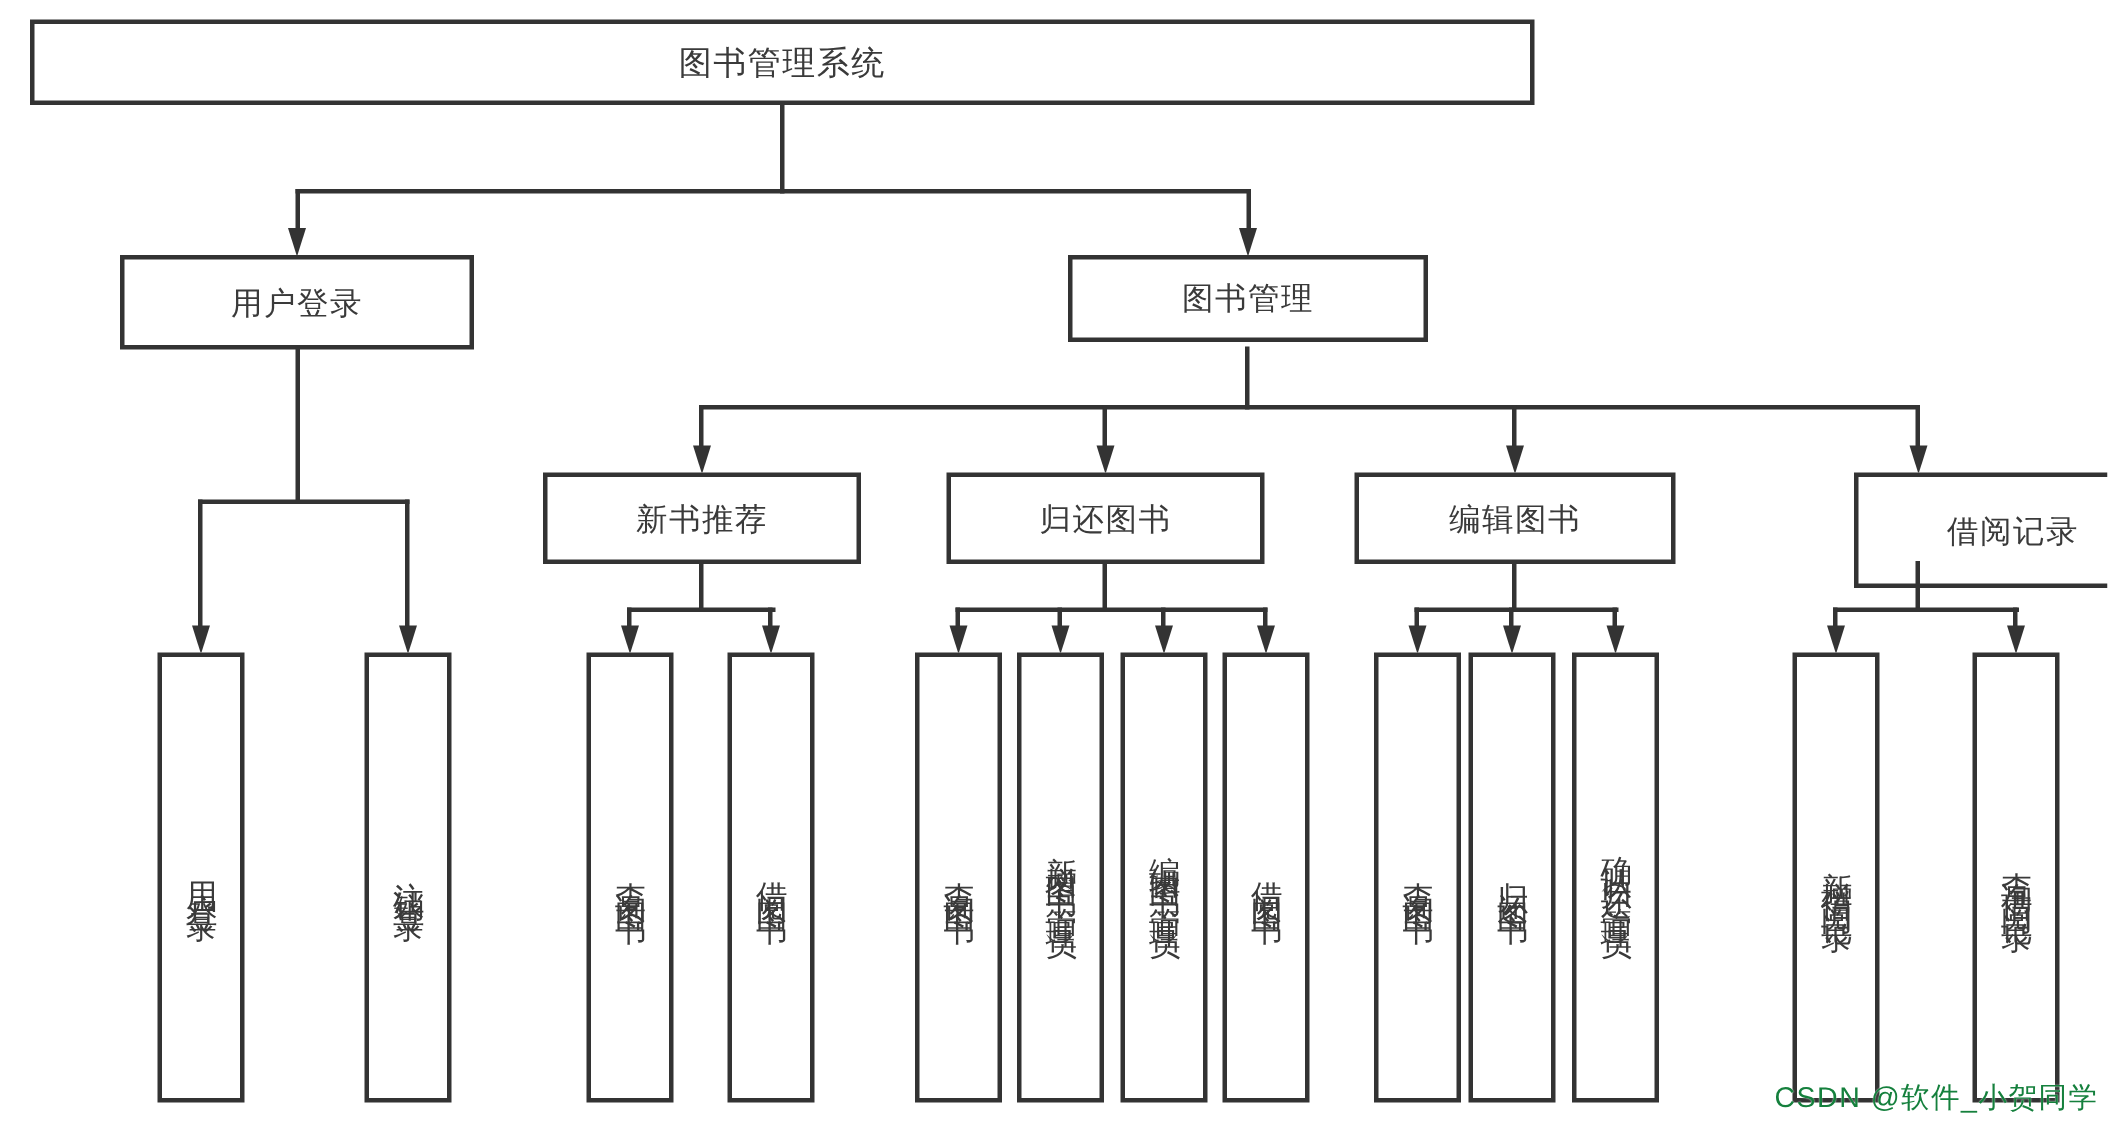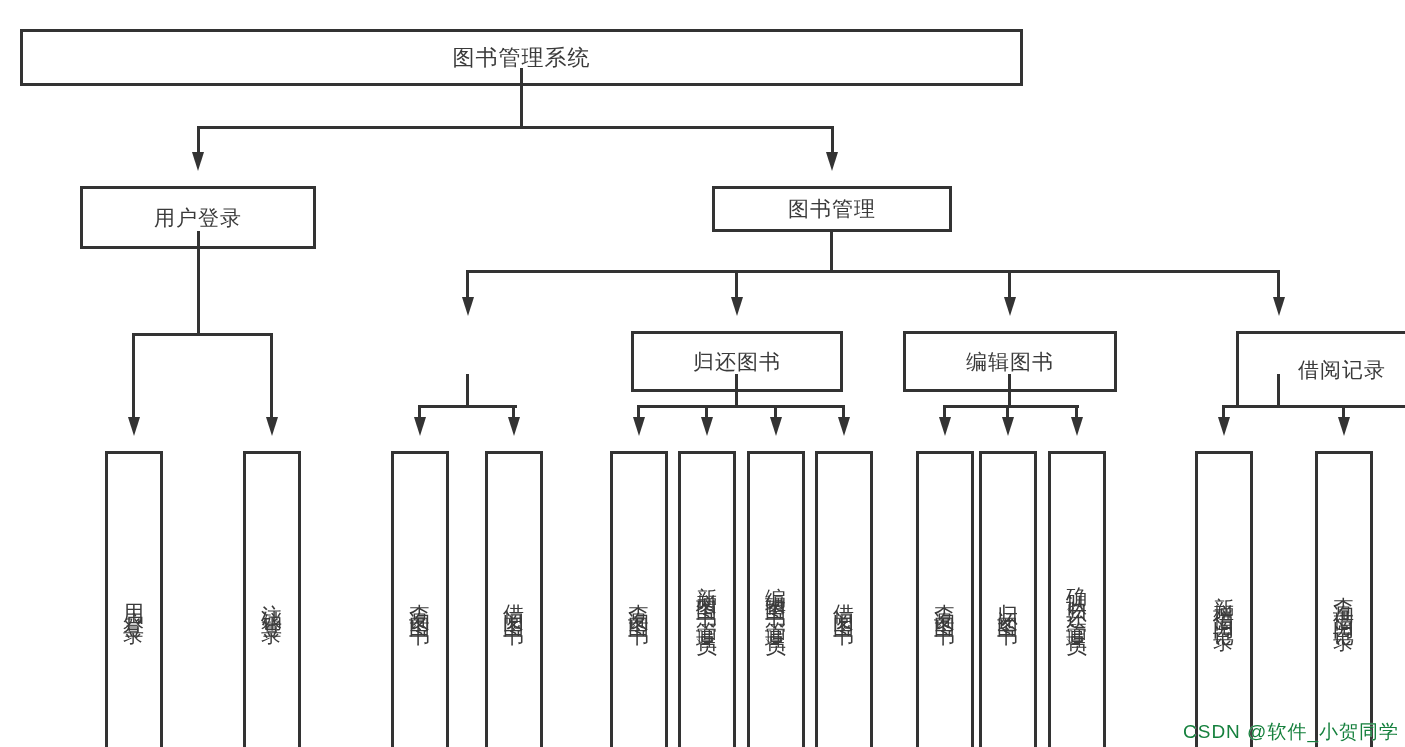--- a/index.html
+++ b/index.html
@@ -13,21 +13,20 @@
   }
   .node {
     position: absolute;
     box-sizing: border-box;
     border: 3px solid #333333;
     background: #ffffff;
     color: #3a3a3a;
     display: flex;
     align-items: center;
     justify-content: center;
-    margin-top: 16px;
   }
   .node.h {
     font-size: 21px;
     letter-spacing: 1px;
     white-space: nowrap;
   }
   .node.root { font-size: 22px; }
   .node.v {
     writing-mode: vertical-rl;
     font-size: 21px;
@@ -60,40 +59,41 @@
   <div class="node h root" style="left:20px;top:13px;width:1003px;height:57px">图书管理系统</div>
 
   <div class="vline" style="left:520px;top:68px;height:61px"></div>
   <div class="hline" style="left:197px;top:126px;width:637px"></div>
   <div class="vline" style="left:197px;top:126px;height:30px"></div>
   <div class="arrow" style="left:192px;top:152px"></div>
   <div class="vline" style="left:831px;top:126px;height:30px"></div>
   <div class="arrow" style="left:826px;top:152px"></div>
 
   <div class="node h" style="left:80px;top:170px;width:236px;height:63px">用户登录</div>
-  <div class="node h" style="left:712px;top:170px;width:240px;height:46px">图书管理</div>
+  <div class="node h" style="left:712px;top:170px;width:240px;height:58px">图书管理</div>
 
   <div class="vline" style="left:197px;top:231px;height:104px"></div>
   <div class="hline" style="left:132px;top:333px;width:141px"></div>
   <div class="vline" style="left:132px;top:333px;height:88px"></div>
   <div class="arrow" style="left:128px;top:417px"></div>
   <div class="vline" style="left:270px;top:333px;height:88px"></div>
   <div class="arrow" style="left:266px;top:417px"></div>
 
   <div class="vline" style="left:830px;top:231px;height:42px"></div>
   <div class="hline" style="left:467px;top:270px;width:813px"></div>
   <div class="vline" style="left:466px;top:270px;height:30px"></div>
   <div class="arrow" style="left:462px;top:297px"></div>
   <div class="vline" style="left:735px;top:270px;height:30px"></div>
   <div class="arrow" style="left:731px;top:297px"></div>
   <div class="vline" style="left:1008px;top:270px;height:30px"></div>
   <div class="arrow" style="left:1004px;top:297px"></div>
   <div class="vline" style="left:1277px;top:270px;height:30px"></div>
   <div class="arrow" style="left:1273px;top:297px"></div>
 
+  <div class="node h" style="left:362px;top:315px;width:212px;height:61px">新书推荐</div>
   <div class="node h" style="left:631px;top:315px;width:212px;height:61px">归还图书</div>
   <div class="node h" style="left:903px;top:315px;width:214px;height:61px">编辑图书</div>
   <div class="node h" style="left:1236px;top:315px;width:212px;height:77px">借阅记录</div>
 
   <div class="vline" style="left:466px;top:374px;height:34px"></div>
   <div class="hline" style="left:418px;top:405px;width:99px"></div>
   <div class="vline" style="left:418px;top:405px;height:16px"></div>
   <div class="arrow" style="left:414px;top:417px"></div>
   <div class="vline" style="left:512px;top:405px;height:16px"></div>
   <div class="arrow" style="left:508px;top:417px"></div>

